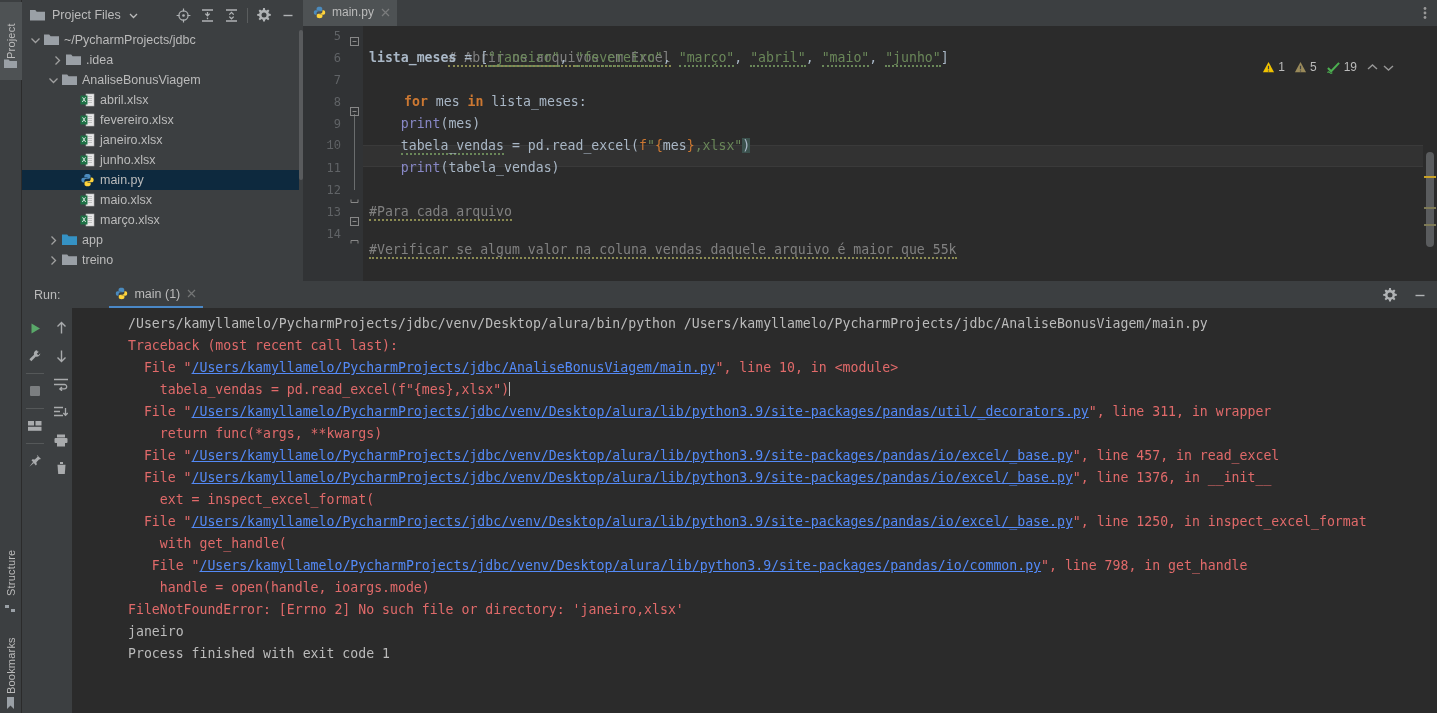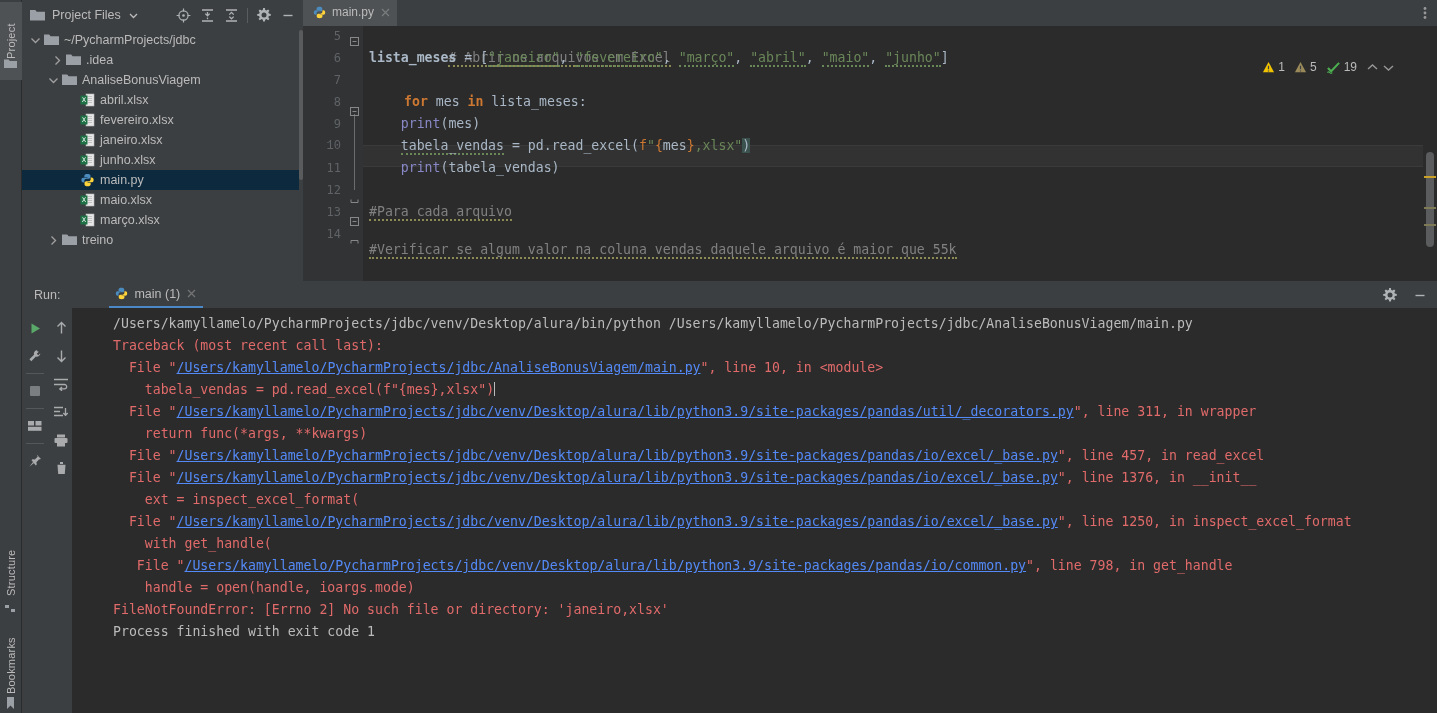--- a/index.html
+++ b/index.html
@@ -198,21 +198,21 @@
     justify-content: center;
   }
   .rt-sep { width: 18px; height: 1px; background: #555859; margin: 3px auto; }
 
   .console {
     position: absolute; left: 51px; top: 0; right: 0; bottom: 0;
     background: #2b2b2b; overflow: hidden; padding-top: 5px;
   }
   .cz {
     font-family: "DejaVu Sans Mono", monospace; font-size: 13.2px;
-    line-height: 22px; white-space: pre; padding-left: 40px;
+    line-height: 22px; white-space: pre; padding-left: 55px;
     color: #bbbbbb;
   }
   .err { color: #e16a6a; }
   .lnk { color: #548af7; text-decoration: underline; }
   .cursor-bar {
     display: inline-block; width: 1px; height: 14px; background: #bbbbbb;
     vertical-align: -2px;
   }
 
   .icon { display: block; }
@@ -388,20 +388,29 @@
         </div>
         <div class="tree-row" style="padding-left: 44px;">
           <span class="tree-arrow-pad"></span>
           <span class="tree-ico"><svg width="15" height="14" viewBox="0 0 15 14">
               <rect x="6" y="1" width="8" height="12" fill="#e8e8e8" stroke="#b5b5b5" stroke-width=".6"></rect>
               <path d="M8 3.5h4M8 5.5h4M8 7.5h4M8 9.5h4" stroke="#b0b0b0" stroke-width=".7"></path>
               <rect x="0.5" y="2.5" width="7" height="9" fill="#1e7145"></rect>
               <text x="4" y="9.2" font-size="6.5" fill="#fff" text-anchor="middle" font-family="DejaVu Sans">X</text>
             </svg></span>
           <span class="tree-label">março.xlsx</span>
+        </div>
+        <div class="tree-row" style="padding-left: 26px;">
+          <span class="tree-arrow"><svg width="11" height="11" viewBox="0 0 11 11">
+              <path d="M3.5 1.5L7.5 5.5 3.5 9.5" stroke="#a0a0a0" stroke-width="1.3" fill="none"></path>
+            </svg></span>
+          <span class="tree-ico"><svg width="15" height="13" viewBox="0 0 15 13">
+              <path d="M0 1.5h5.2l1.4 1.7H15V12H0z" fill="#3592c4"></path>
+            </svg></span>
+          <span class="tree-label">app</span>
         </div>
         <div class="tree-row" style="padding-left: 26px;">
           <span class="tree-arrow"><svg width="11" height="11" viewBox="0 0 11 11">
               <path d="M3.5 1.5L7.5 5.5 3.5 9.5" stroke="#a0a0a0" stroke-width="1.3" fill="none"></path>
             </svg></span>
           <span class="tree-ico"><svg width="15" height="13" viewBox="0 0 15 13">
               <path d="M0 1.5h5.2l1.4 1.7H15V12H0z" fill="#9aa0a6"></path>
             </svg></span>
           <span class="tree-label">treino</span>
         </div>
@@ -663,18 +672,19 @@
           <div class="cz"><span class="err">  File "</span><span class="lnk">/Users/kamyllamelo/PycharmProjects/jdbc/venv/Desktop/alura/lib/python3.9/site-packages/pandas/util/_decorators.py</span><span class="err">", line 311, in wrapper</span></div>
           <div class="cz"><span class="err">    return func(*args, **kwargs)</span></div>
           <div class="cz"><span class="err">  File "</span><span class="lnk">/Users/kamyllamelo/PycharmProjects/jdbc/venv/Desktop/alura/lib/python3.9/site-packages/pandas/io/excel/_base.py</span><span class="err">", line 457, in read_excel</span></div>
           <div class="cz"><span class="err">  File "</span><span class="lnk">/Users/kamyllamelo/PycharmProjects/jdbc/venv/Desktop/alura/lib/python3.9/site-packages/pandas/io/excel/_base.py</span><span class="err">", line 1376, in __init__</span></div>
           <div class="cz"><span class="err">    ext = inspect_excel_format(</span></div>
           <div class="cz"><span class="err">  File "</span><span class="lnk">/Users/kamyllamelo/PycharmProjects/jdbc/venv/Desktop/alura/lib/python3.9/site-packages/pandas/io/excel/_base.py</span><span class="err">", line 1250, in inspect_excel_format</span></div>
           <div class="cz"><span class="err">    with get_handle(</span></div>
           <div class="cz"><span class="err">   File "</span><span class="lnk">/Users/kamyllamelo/PycharmProjects/jdbc/venv/Desktop/alura/lib/python3.9/site-packages/pandas/io/common.py</span><span class="err">", line 798, in get_handle</span></div>
           <div class="cz"><span class="err">    handle = open(handle, ioargs.mode)</span></div>
           <div class="cz"><span class="err">FileNotFoundError: [Errno 2] No such file or directory: 'janeiro,xlsx'</span></div>
+          <div class="cz"><span>janeiro</span></div>
           <div class="cz"><span></span></div>
           <div class="cz"><span>Process finished with exit code 1</span></div>
         </div>
     </div>
   </div>
 </div>
 
 </body></html>

